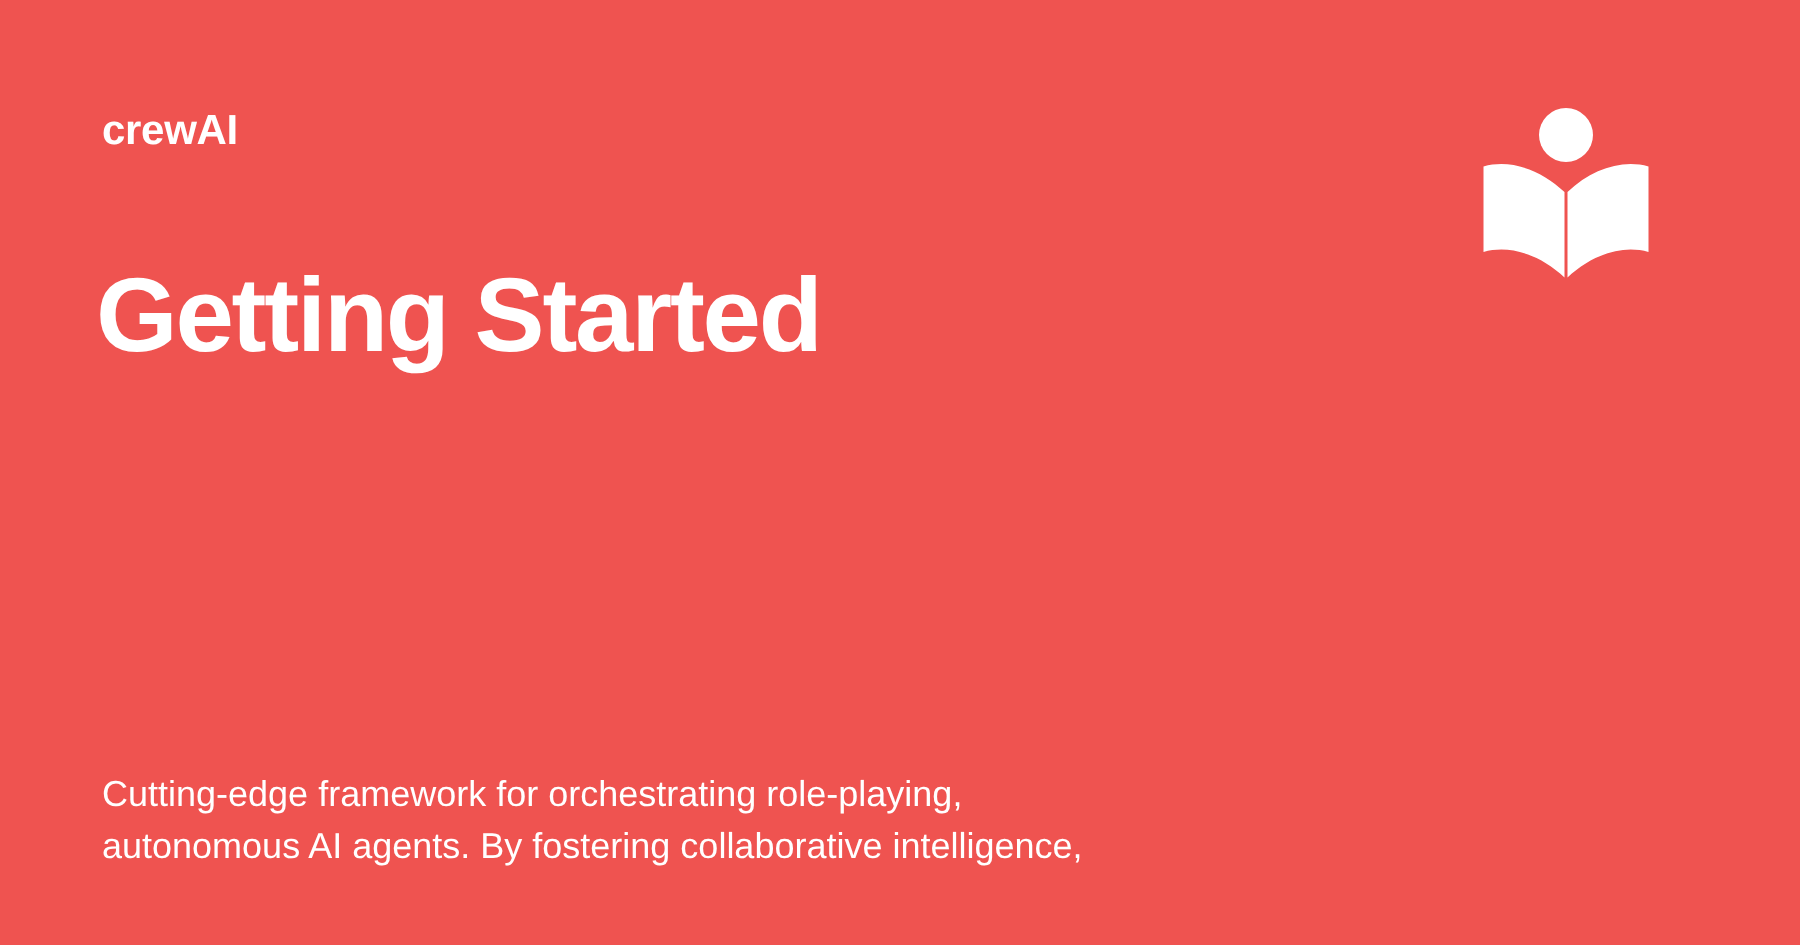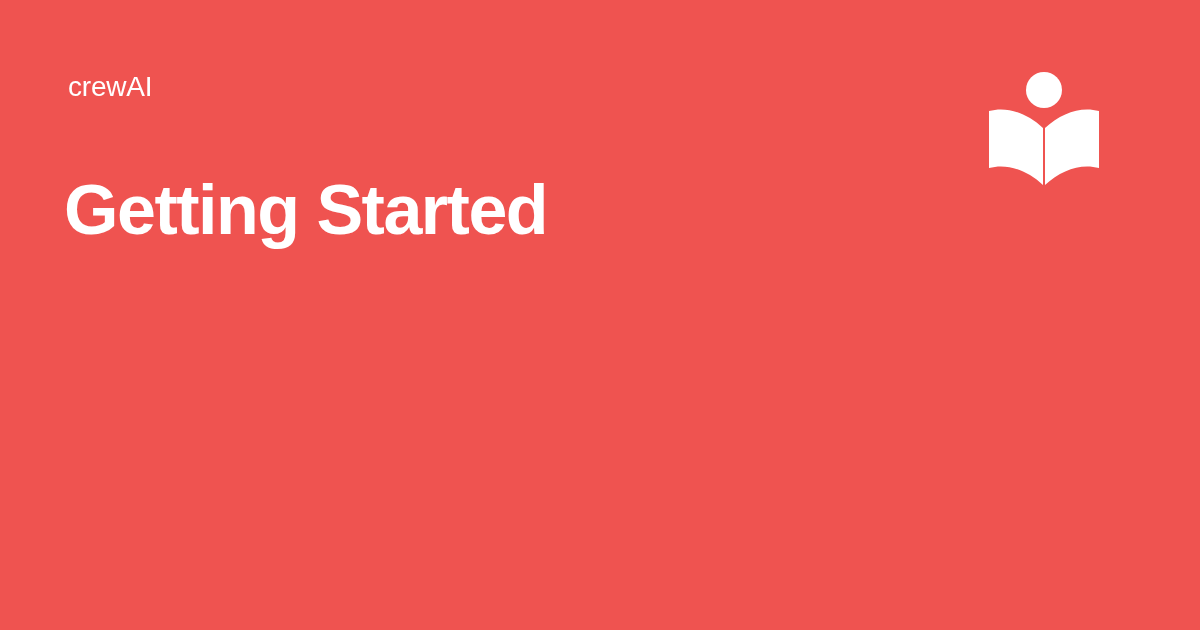--- a/index.html
+++ b/index.html
@@ -23,21 +23,21 @@
     background: #ef5350;
     overflow: hidden;
   }
 
   
   .brand {
     position: absolute;
     left: 68px;
     top: 70px;
     font-size: 28px;
-    font-weight: 400;
+    font-weight: 700;
     line-height: 34px;
     letter-spacing: -0.2px;
     color: #ffffff;
     white-space: nowrap;
   }
 
   
   .title {
     position: absolute;
     left: 64px;
@@ -84,20 +84,24 @@
 </style>
 </head>
 <body>
 
 <div class="og-card">
 
   <div class="brand">crewAI</div>
 
   <h1 class="title">Getting Started</h1>
 
+  <p class="description">
+    <span class="desc-line">Cutting-edge framework for orchestrating role-playing,</span>
+    <span class="desc-line">autonomous AI agents. By fostering collaborative intelligence,</span>
+  </p>
 
   <div class="logo-mark">
     <svg viewBox="0 0 118 122" xmlns="http://www.w3.org/2000/svg" aria-hidden="true">
 
       <circle cx="59" cy="22" r="18" fill="#ffffff"></circle>
 
       <path d="M4 43
                C 22 38 42 45 58 60
                L 58 117
                C 42 102 22 95 4 100

